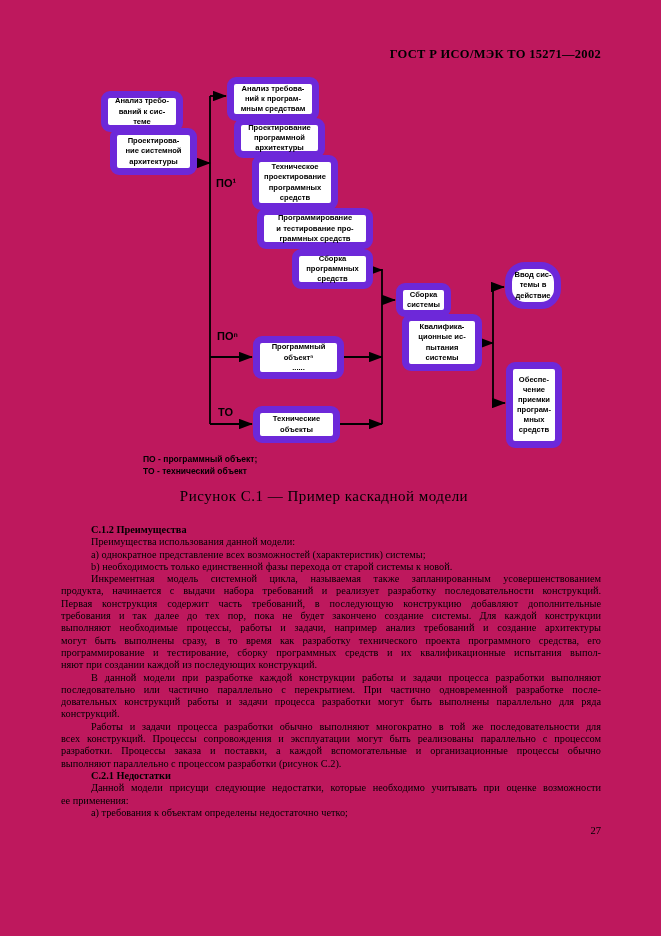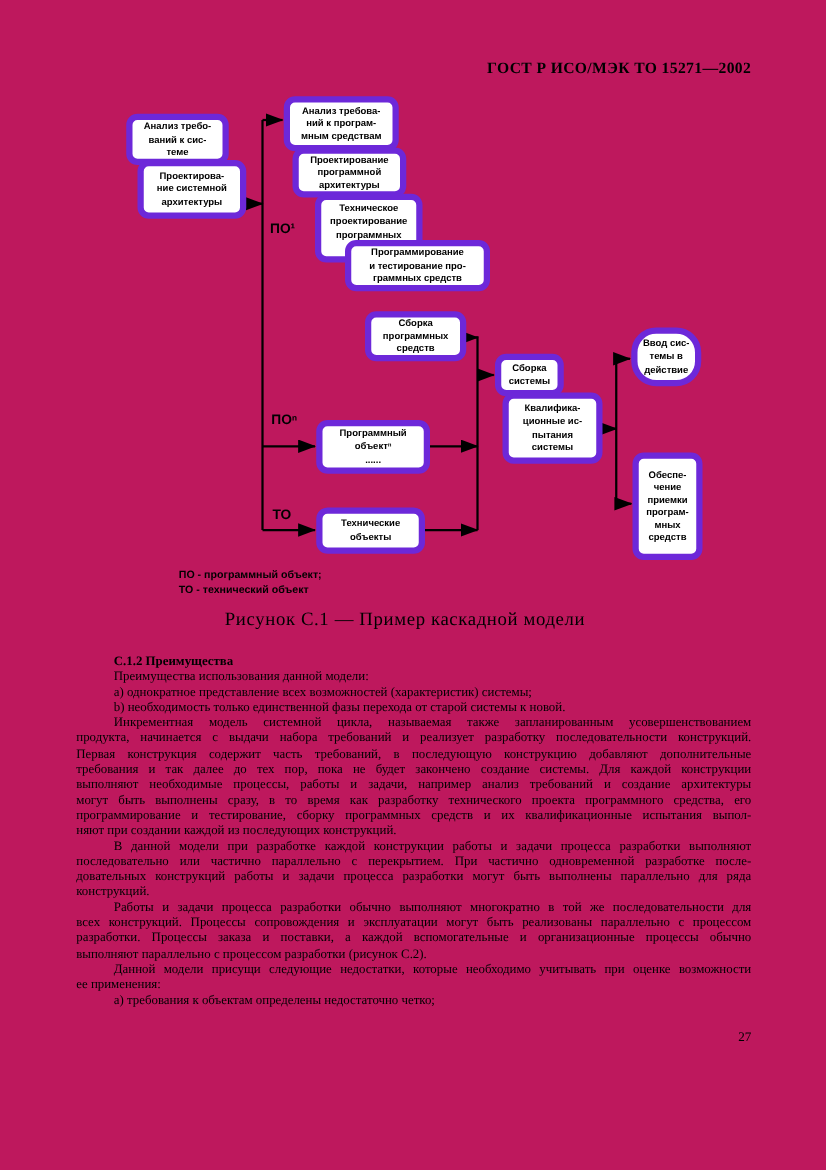--- a/index.html
+++ b/index.html
@@ -17,33 +17,33 @@
     position:absolute; top:47px; left:61px; right:60px;
     text-align:right;
     font-family:"Liberation Serif", serif;
     font-weight:bold; font-size:12.5px; letter-spacing:.3px;
   }
   
   .diagram{position:absolute;left:0;top:0;width:661px;height:515px;}
   .connectors{position:absolute;left:0;top:0;z-index:1;}
   .box{
     position:absolute; z-index:2; box-sizing:border-box;
-    background:#fff; border:5px solid #6d28d9; border-radius:9px;
+    background:#fff; border:7px solid #6d28d9; border-radius:9px;
     display:flex; align-items:center; justify-content:center;
     text-align:center; white-space:pre-line;
     font-family:"Liberation Sans", sans-serif;
     font-weight:bold; font-size:7.6px; line-height:1.32;
     padding:1px 2px;
   }
   .b1{left:101px;top:91px;width:82px;height:41px;}
   .b2{left:110px;top:128px;width:87px;height:47px;}
   .b3{left:227px;top:77px;width:92px;height:44px;}
   .b4{left:234px;top:118px;width:91px;height:40px;}
   .b5{left:252px;top:155px;width:86px;height:55px;}
-  .b6{left:257px;top:192px;width:116px;height:41px;margin-left:19px;}
+  .b6{left:257px;top:208px;width:116px;height:41px;}
   .b7{left:292px;top:249px;width:81px;height:40px;}
   .b8{left:396px;top:283px;width:55px;height:34px;}
   .b9{left:402px;top:314px;width:80px;height:57px;}
   .b10{left:505px;top:262px;width:56px;height:47px;border-radius:20px;}
   .b11{left:506px;top:362px;width:56px;height:86px;}
   .b12{left:253px;top:336px;width:91px;height:43px;}
   .b13{left:253px;top:406px;width:87px;height:37px;}
   .dlabel{
     position:absolute; z-index:2;
     font-family:"Liberation Sans", sans-serif;
@@ -177,19 +177,20 @@
       <div class="ln jst">программирование и тестирование, сборку программных средств и их квалификационные испытания выпол-</div>
       <div class="ln">няют при создании каждой из последующих конструкций.</div>
       <div class="ln ind jst">В данной модели при разработке каждой конструкции работы и задачи процесса разработки выполняют</div>
       <div class="ln jst">последовательно или частично параллельно с перекрытием. При частично одновременной разработке после-</div>
       <div class="ln jst">довательных конструкций работы и задачи процесса разработки могут быть выполнены параллельно для ряда</div>
       <div class="ln">конструкций.</div>
       <div class="ln ind jst">Работы и задачи процесса разработки обычно выполняют многократно в той же последовательности для</div>
       <div class="ln jst">всех конструкций. Процессы сопровождения и эксплуатации могут быть реализованы параллельно с процессом</div>
       <div class="ln jst">разработки. Процессы заказа и поставки, а каждой вспомогательные и организационные процессы обычно</div>
       <div class="ln">выполняют параллельно с процессом разработки (рисунок С.2).</div>
+      <div class="ln hd ind">С.2.1 Недостатки</div>
       <div class="ln ind jst">Данной модели присущи следующие недостатки, которые необходимо учитывать при оценке возможности</div>
       <div class="ln">ее применения:</div>
       <div class="ln ind">а) требования к объектам определены недостаточно четко;</div>
     </div>
 
   <div class="page-number">27</div>
 </div>
 
 </body></html>

